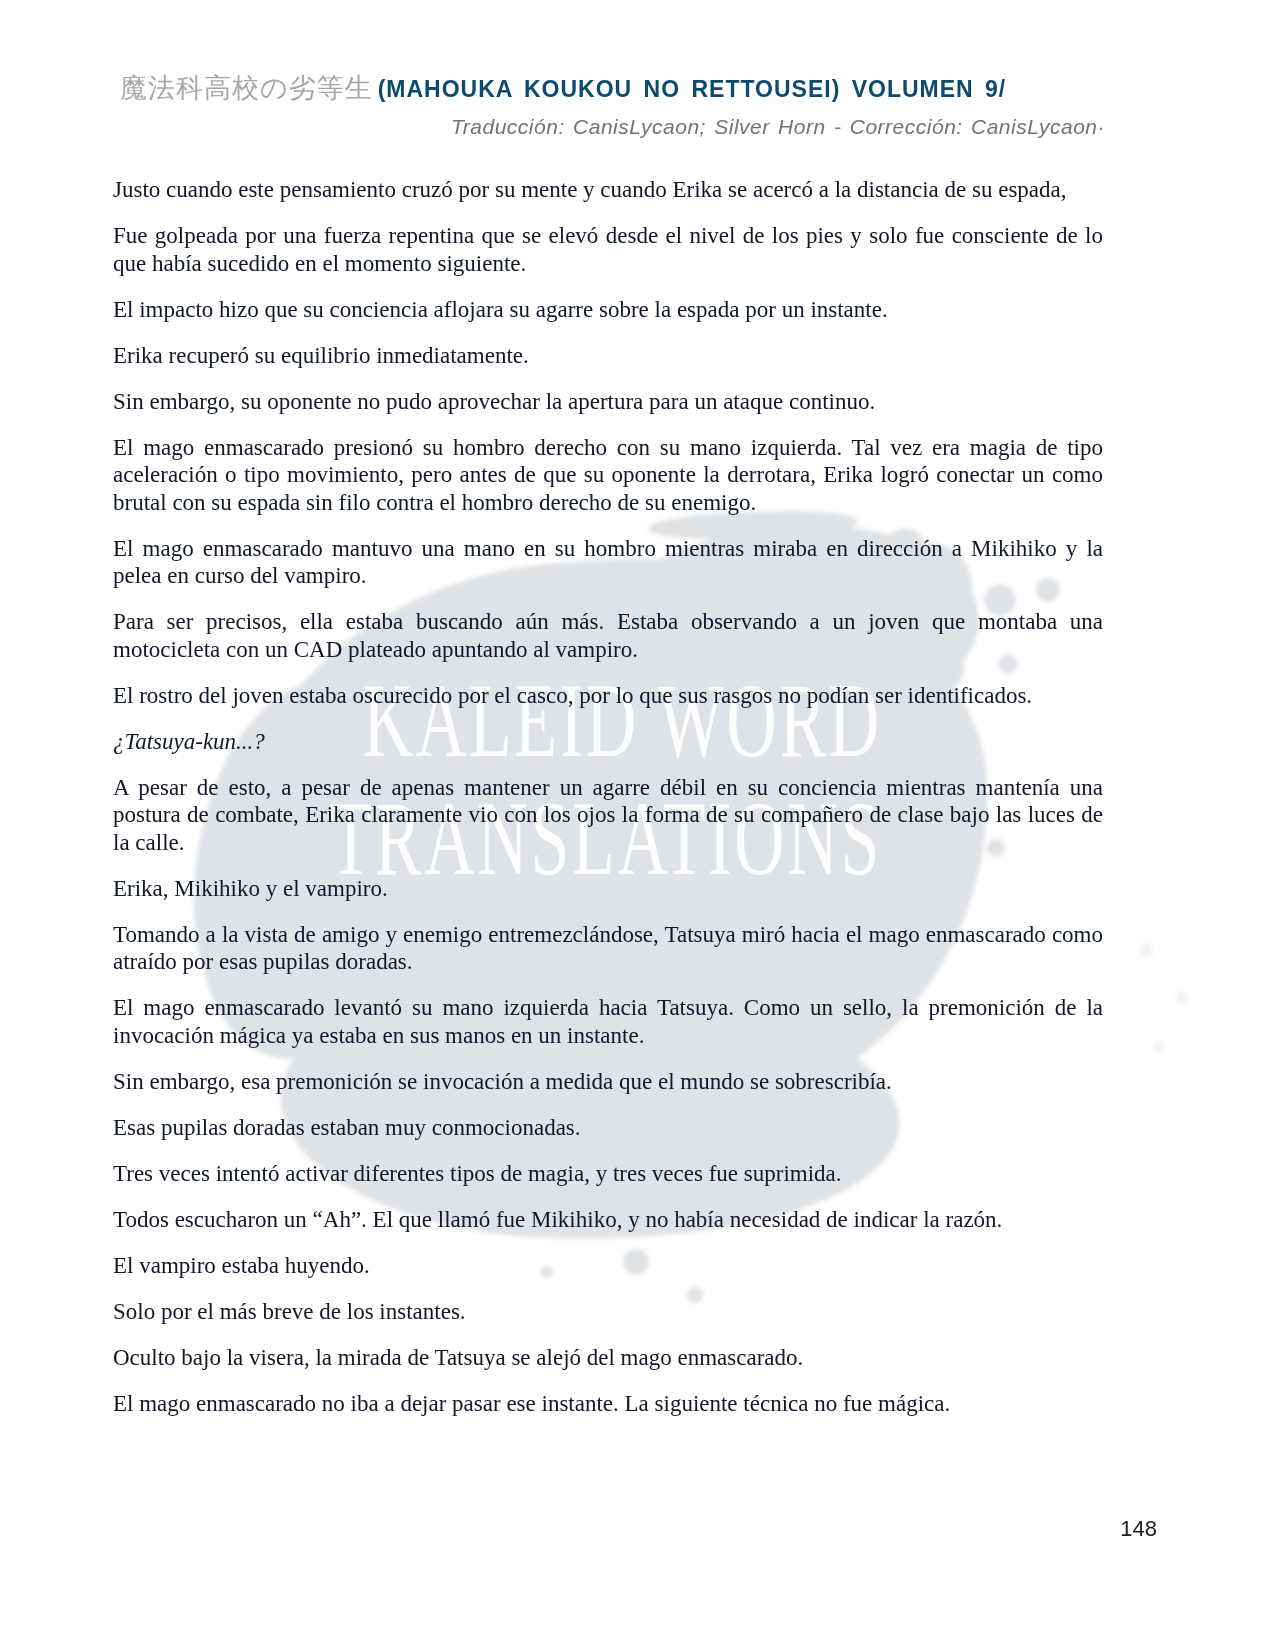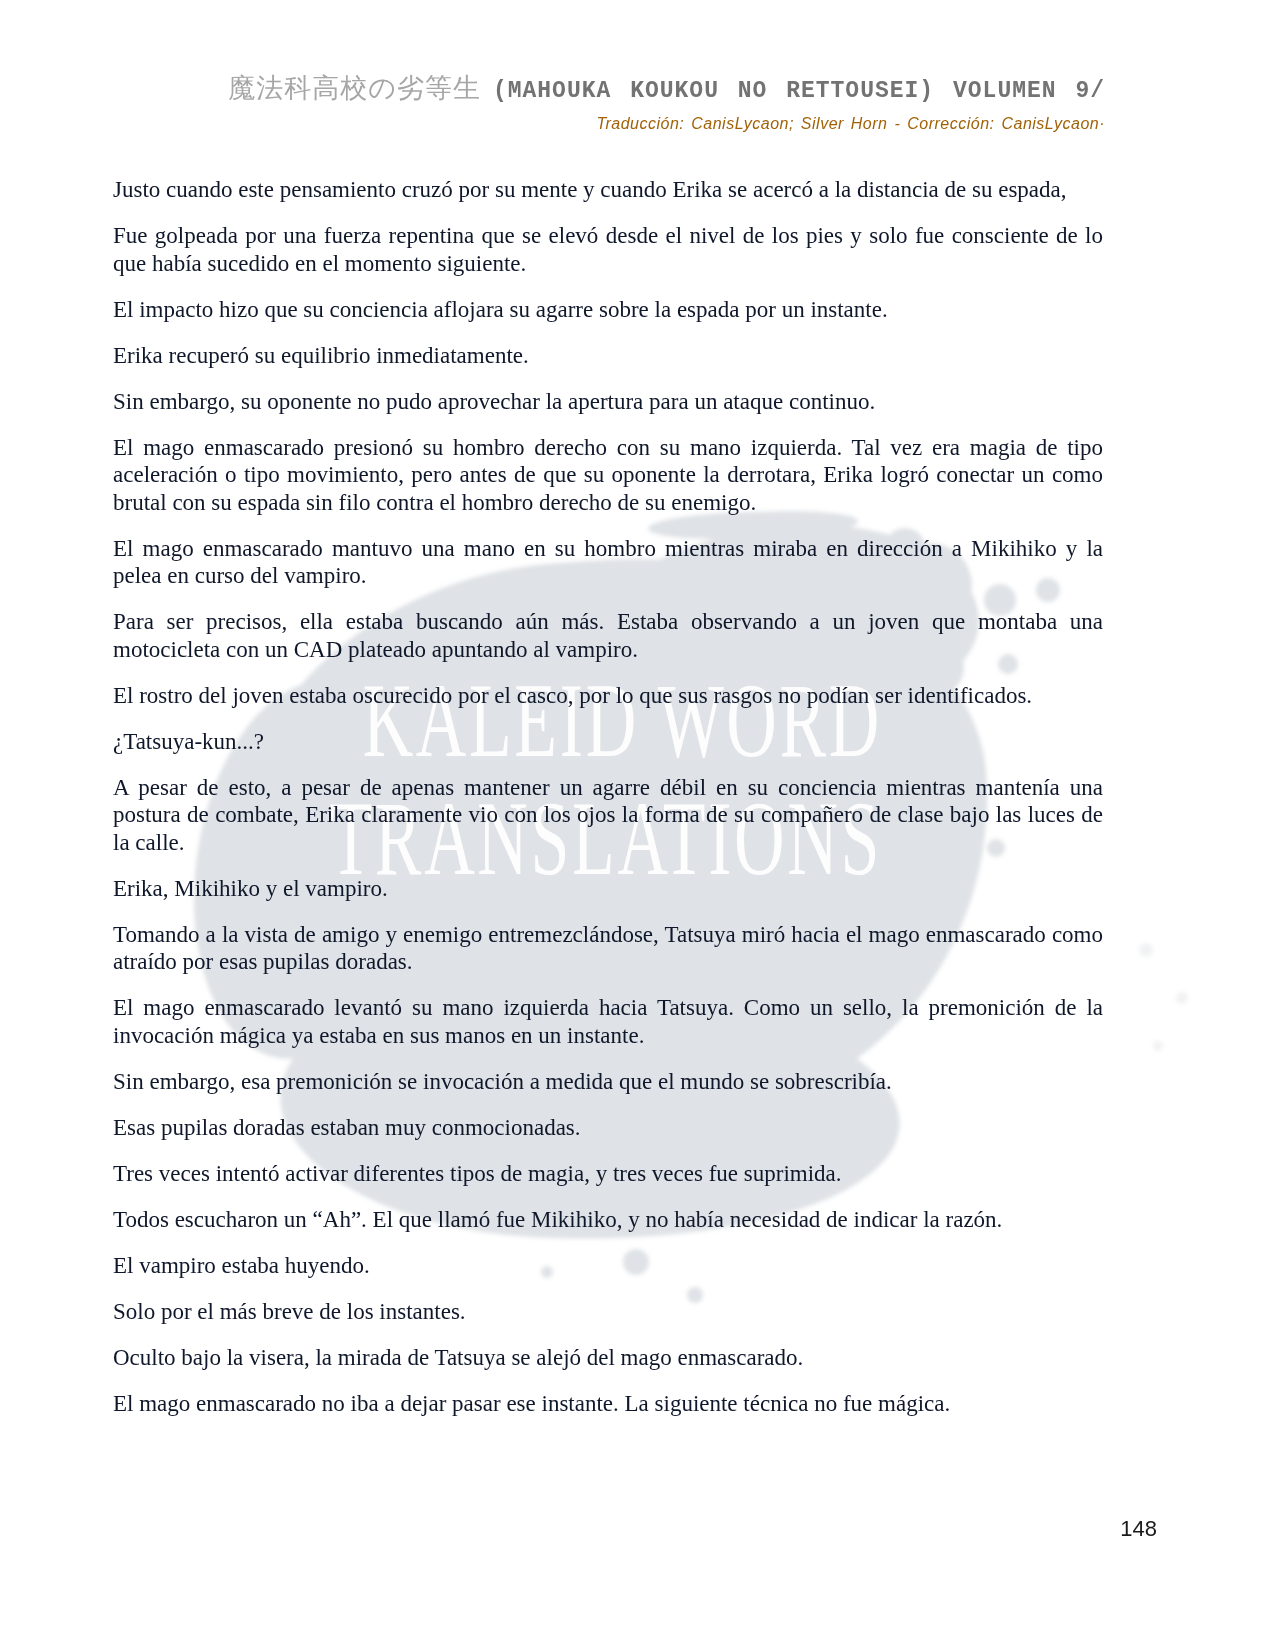--- a/index.html
+++ b/index.html
@@ -10,37 +10,37 @@
     overflow:hidden;
     font-family:"Liberation Serif","DejaVu Serif",serif;
   }
 
   
   .header{
     position:absolute;top:70px;right:170px;left:120px;
     text-align:right;color:#9c9c9c;z-index:3;
   }
   .title-line{
-    display:flex;justify-content:flex-end;align-items:baseline;gap:12px;
+    display:flex;align-items:baseline;gap:5px;
     white-space:nowrap;
   }
   .title-jp{
     font-family:"Liberation Serif","DejaVu Serif",serif;
     font-size:27px;letter-spacing:1px;color:#a6a6a6;
   }
   .title-romaji{
-    font-family:Liberation Mono, monospace;
+    font-family:Liberation Sans, sans-serif;
     font-weight:bold;font-size:23px;letter-spacing:1px;word-spacing:4px;
-    color:#737373;
+    color:#0c4a6e;
   }
   .credits{
     margin-top:9px;
     font-family:"Liberation Sans","DejaVu Sans",sans-serif;
-    font-style:italic;font-size:16px;letter-spacing:0.5px;word-spacing:2px;
-    color:#a16207;
+    font-style:italic;font-size:21px;letter-spacing:0.5px;word-spacing:2px;
+    color:#737373;
   }
 
   
   .splash{position:absolute;inset:0;z-index:0;filter:blur(2px);}
   .blob,.dot{position:absolute;background:#dfe2e6;}
   .dot{border-radius:50%;}
   .wm-text{
     position:absolute;left:135px;width:900px;top:662px;z-index:1;
     text-align:right;color:rgba(255,255,255,0.93);
     font-family:"Liberation Serif","DejaVu Serif",serif;
@@ -49,21 +49,21 @@
   }
   .wm-line{display:block;transform:scaleX(0.66);transform-origin:50% 50%;letter-spacing:4px;}
 
   
   .body-text{
     position:absolute;left:113px;top:176px;width:990px;z-index:2;
     font-size:23px;line-height:27.5px;color:#0f172a;
     text-align:justify;
   }
   .body-text p{margin:0 0 18.5px 0;}
-  .body-text p.italic{text-align:left;}
+  .body-text p.italic{font-style:italic;text-align:left;}
 
   
   .page-number{
     position:absolute;top:1516px;right:118px;z-index:2;
     font-family:"Liberation Sans","DejaVu Sans",sans-serif;
     font-size:22px;color:#1a1a1a;
   }
 </style>
 </head>
 <body>

